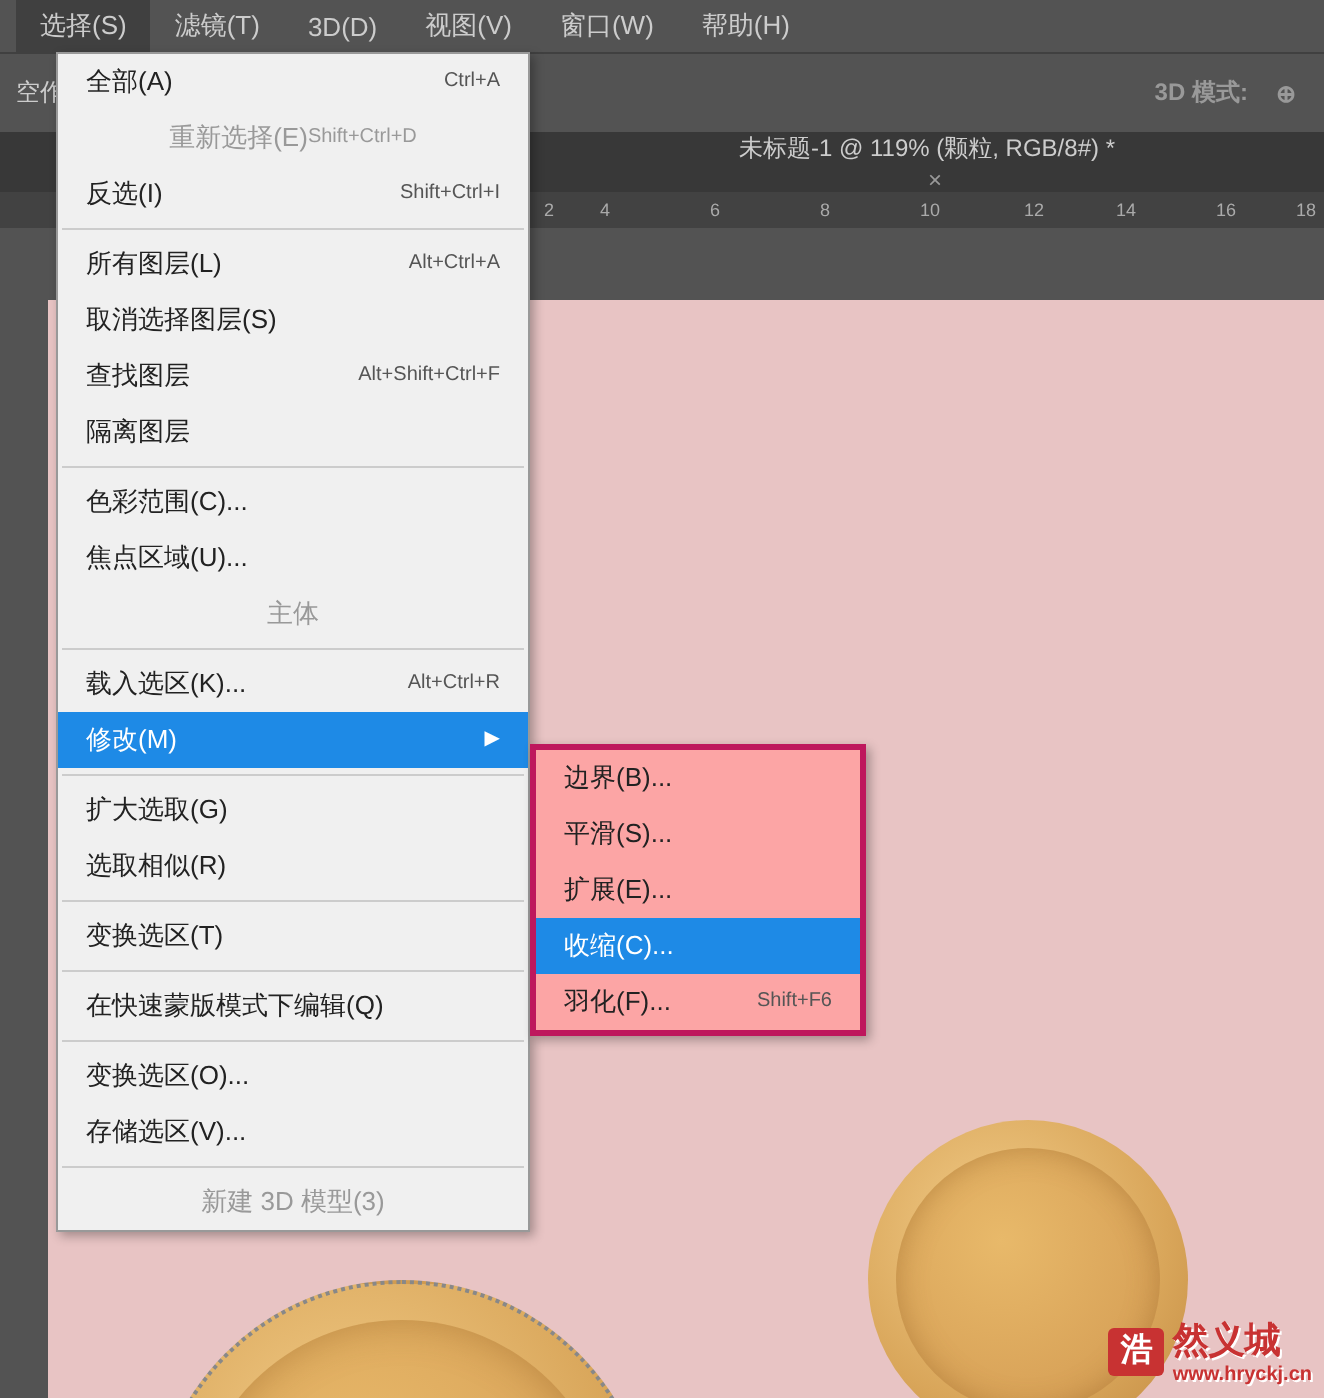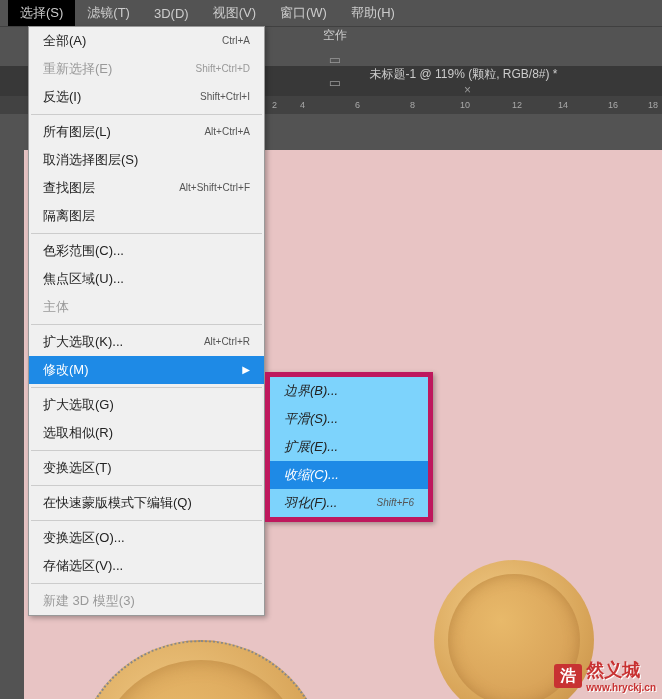--- a/index.html
+++ b/index.html
@@ -18,31 +18,30 @@
       display: flex;
       align-items: center;
       padding-left: 8px;
       color: #cccccc;
     }
     .menubar-item {
       padding: 4px 12px;
       cursor: pointer;
     }
     .menubar-item.active {
-      background: #000000;
+      background: #404040;
     }
     .toolbar {
       background: #535353;
       height: 40px;
       display: flex;
       align-items: center;
       padding-left: 8px;
       gap: 8px;
       border-top: 1px solid #404040;
-      flex-direction: column;
     }
     .toolbar-icon {
       width: 20px;
       height: 20px;
       display: inline-flex;
       align-items: center;
       justify-content: center;
       color: #999;
     }
     .toolbar-right {
@@ -140,40 +139,40 @@
       background: #f0f0f0;
       border: 1px solid #999;
       box-shadow: 2px 2px 5px rgba(0,0,0,0.3);
       z-index: 100;
     }
     .dropdown-sub {
       position: absolute;
       left: 265px;
       top: 372px;
       width: 168px;
-      background: #7dd3fc;
-      border: 5px solid #be185d;
+      background: #fca5a5;
+      border: 3px solid #be185d;
       box-shadow: 2px 2px 5px rgba(0,0,0,0.3);
       z-index: 101;
-      font-style: italic;
     }
     .menu-item {
       display: flex;
       justify-content: space-between;
       padding: 4px 14px;
       color: #222;
       cursor: pointer;
       line-height: 20px;
     }
     .menu-item.highlight {
       background: #1e8ae6;
       color: white;
     }
     .menu-item.disabled {
       color: #999;
+      justify-content: center;
     }
     .menu-item .shortcut {
       color: #555;
       font-size: 10px;
     }
     .menu-item.disabled .shortcut {
       color: #999;
     }
     .menu-sep {
       height: 1px;
@@ -296,21 +295,21 @@
       <span>色彩范围(C)...</span>
     </div>
     <div class="menu-item">
       <span>焦点区域(U)...</span>
     </div>
     <div class="menu-item disabled">
       <span>主体</span>
     </div>
     <div class="menu-sep"></div>
     <div class="menu-item">
-      <span>扩大选取(K)...</span>
+      <span>载入选区(K)...</span>
       <span class="shortcut">Alt+Ctrl+R</span>
     </div>
     <div class="menu-item highlight">
       <span>修改(M)</span>
       <span class="submenu-arrow">▶</span>
     </div>
     <div class="menu-sep"></div>
     <div class="menu-item">
       <span>扩大选取(G)</span>
     </div>

